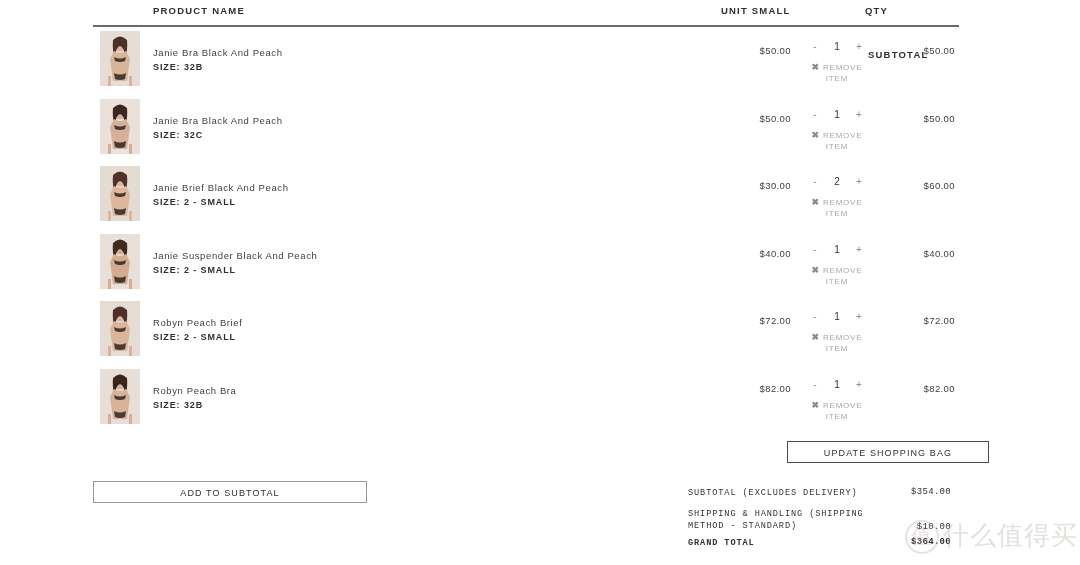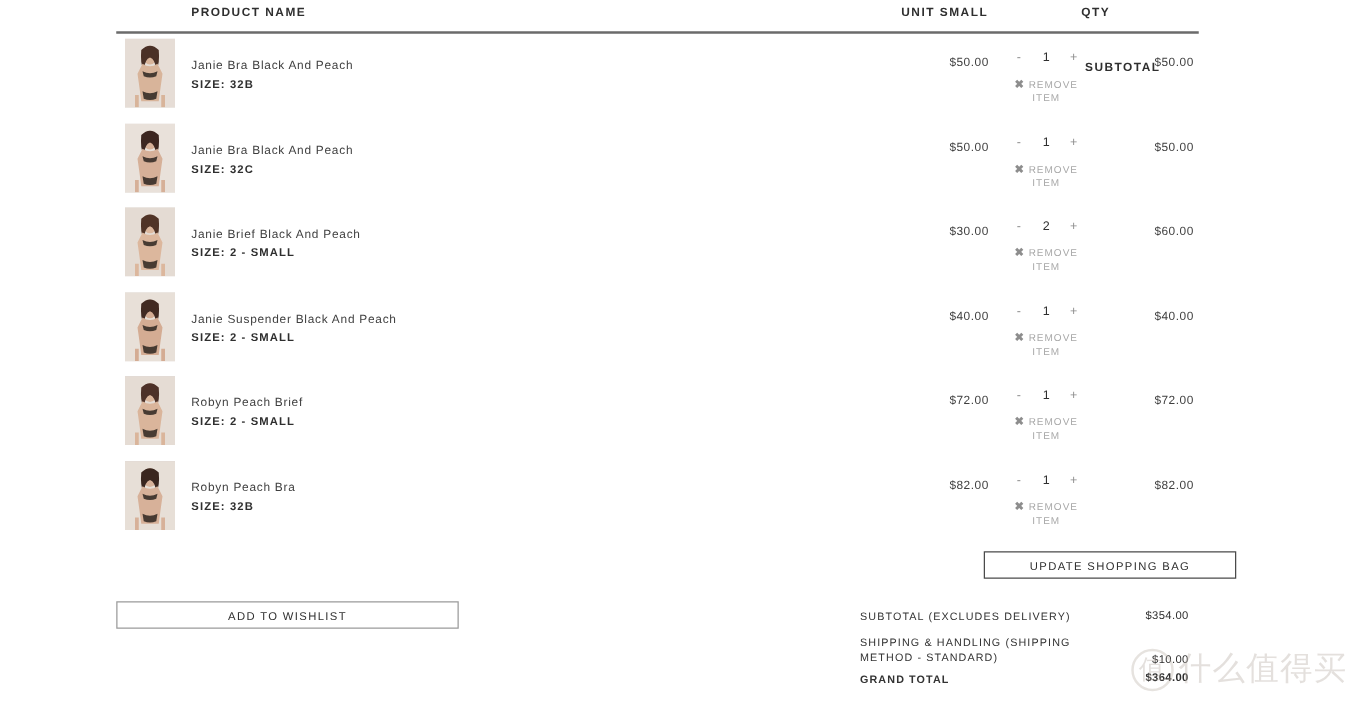--- a/index.html
+++ b/index.html
@@ -197,20 +197,21 @@
     box-sizing: border-box;
     padding: 0;
   }
 
   
   .totals {
     position: absolute;
     left: 688px;
     top: 487px;
     width: 271px;
+    font-family: Liberation Mono, monospace;
   }
   .total-row {
     position: relative;
     min-height: 21px;
   }
   .total-row.shipping { min-height: 29px; }
   .total-label {
     position: absolute;
     left: 0;
     top: 0;
@@ -447,21 +448,21 @@
             <div class="remove-wrap"><span class="remove-x">✖</span><span>REMOVE</span><span class="remove-txt2">ITEM</span></div>
           </div>
           <div class="sub-price">$82.00</div>
         </div>
       </div>
 
   </div>
 
   <button class="update-btn">UPDATE SHOPPING BAG</button>
 
-  <button class="wishlist-btn">ADD TO WISHLIST</button>
+  <button class="wishlist-btn">ADD TO SUBTOTAL</button>
 
   <div class="totals">
     <div class="total-row">
       <div class="total-label">SUBTOTAL (EXCLUDES DELIVERY)</div>
       <div class="total-value">$354.00</div>
     </div>
     <div class="total-row shipping">
       <div class="total-label">SHIPPING &amp; HANDLING (SHIPPING METHOD - STANDARD)</div>
       <div class="total-value shipping-val">$10.00</div>
     </div>

